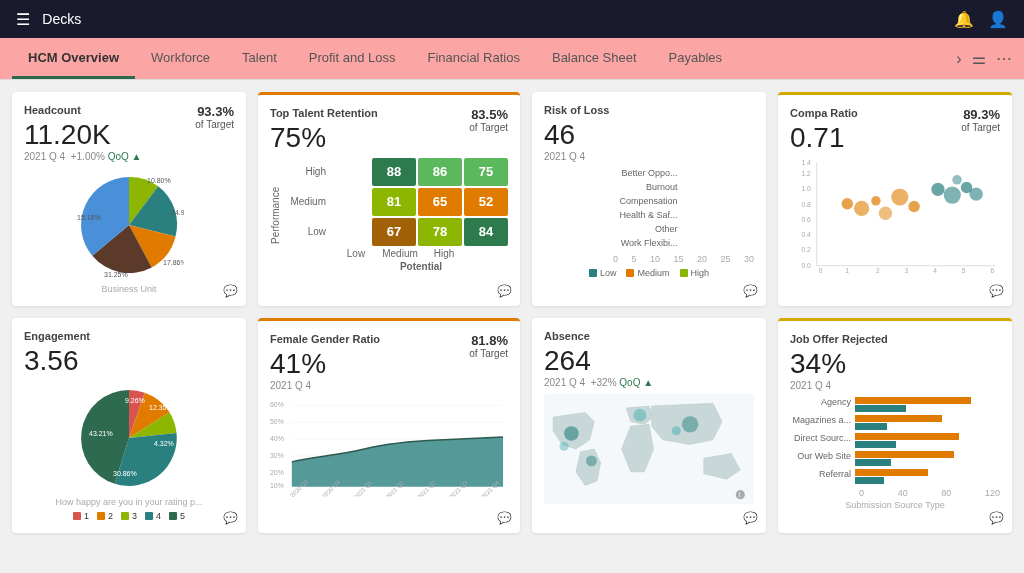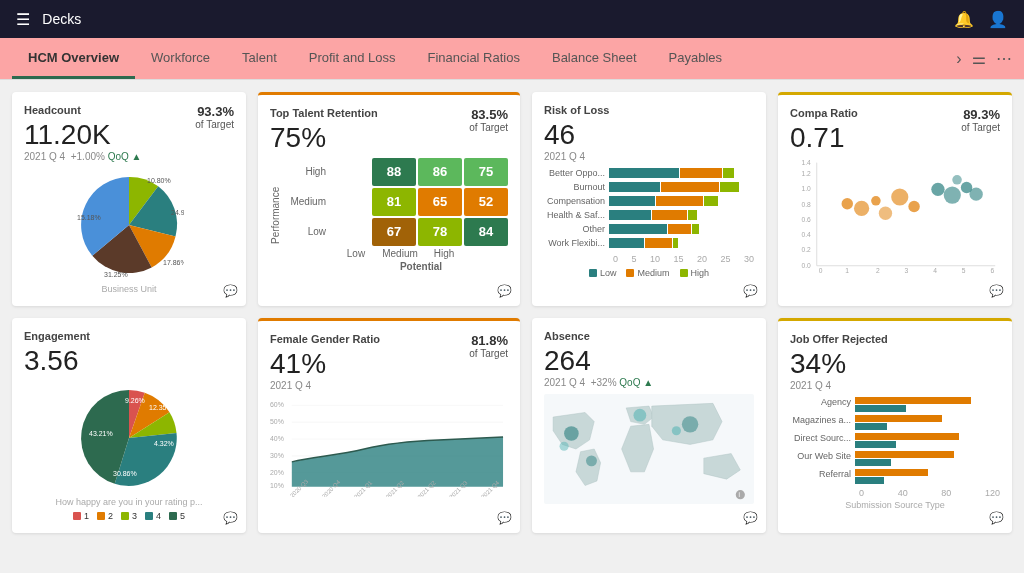--- a/index.html
+++ b/index.html
@@ -171,21 +171,21 @@
       text-align: center;
       font-size: 10px;
       color: #666;
       font-weight: 600;
       margin-top: 2px;
       margin-left: 49px;
     }
 
     
     .bar-chart { margin: 6px 0; }
-    .bar-row { display: flex; align-items: center; margin-bottom: 4px; }
+    .bar-row { display: flex; align-items: center; margin-bottom: 4px; flex-direction: column; }
     .bar-label { font-size: 9px; color: #666; width: 65px; text-align: right; padding-right: 4px; white-space: nowrap; overflow: hidden; text-overflow: ellipsis; }
     .bar-track { flex: 1; height: 10px; display: flex; gap: 1px; }
     .bar-seg { height: 100%; }
     .bar-teal { background: #2a7f7f; }
     .bar-orange { background: #e07b00; }
     .bar-green { background: #8db600; }
     .chart-legend { display: flex; gap: 10px; margin-top: 4px; justify-content: center; }
     .legend-item { display: flex; align-items: center; gap: 3px; font-size: 9px; color: #666; }
     .legend-dot { width: 8px; height: 8px; border-radius: 1px; }
 

